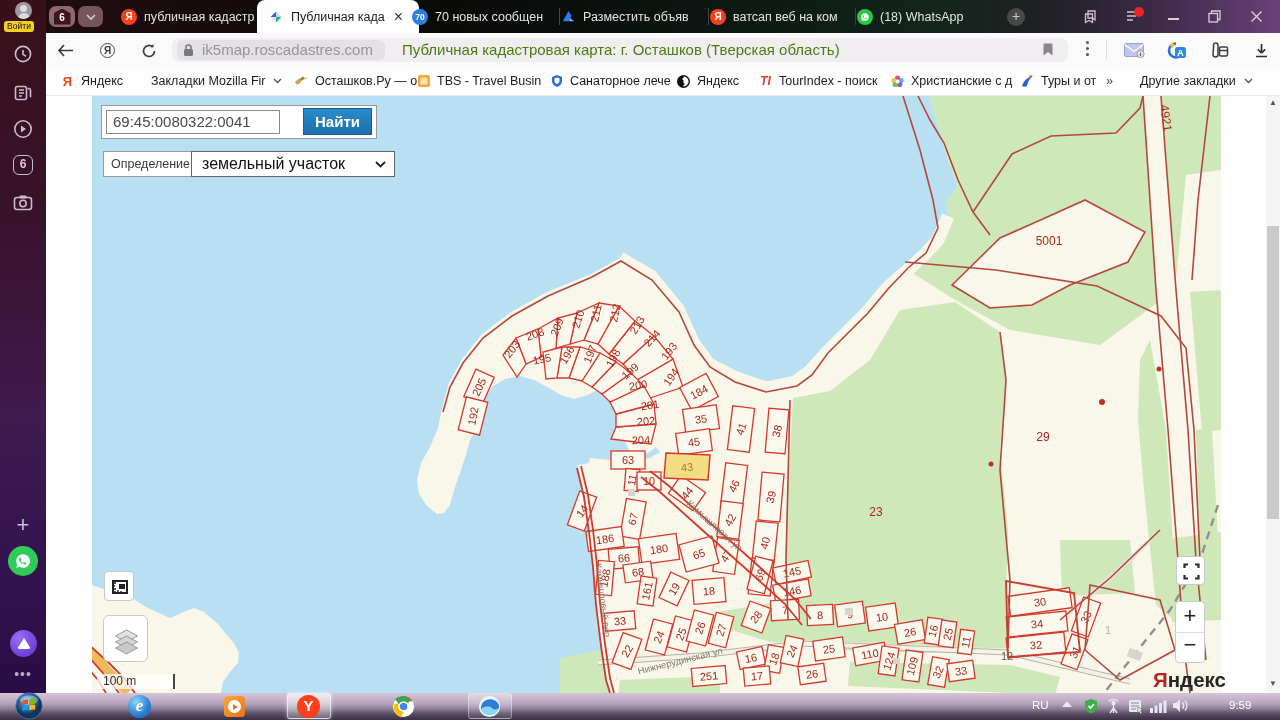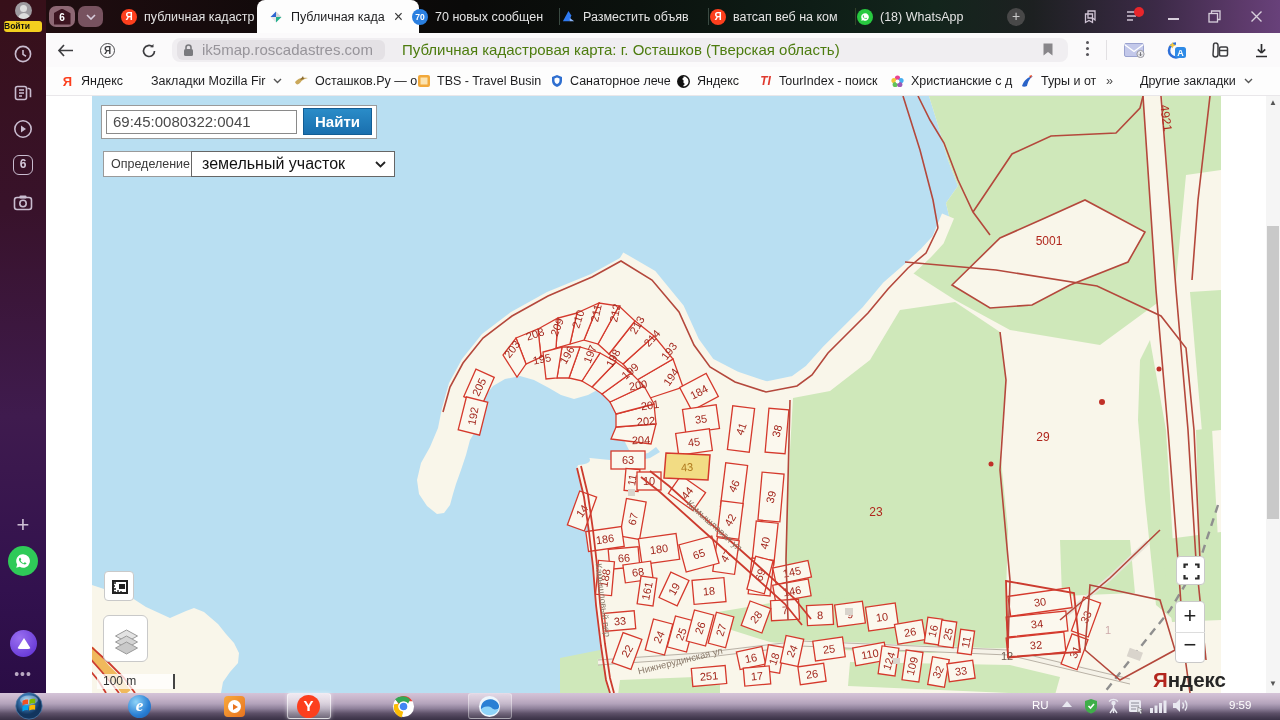--- a/index.html
+++ b/index.html
@@ -23,21 +23,21 @@
 #taskbar{left:0;top:693px;width:1280px;height:27px;background:linear-gradient(180deg,#d5c4d8 0%,#c5b3c9 22%,#b2a2ba 40%,#8d7f99 58%,#5e5169 75%,#463c52 90%,#3a3146 100%)}
 .mapbtn{position:absolute;background:#fff;border:1px solid #c9c9c9;border-radius:4px}
 </style></head><body>
 <div id="root">
 
 <div id="sidebar" class="abs">
  <div class="abs" style="left:15px;top:2px;width:17px;height:17px;border-radius:50%;background:#9e9ba0;overflow:hidden">
         <div style="width:7px;height:7px;border-radius:50%;background:#ddd;margin:3px auto 0"></div>
         <div style="width:12px;height:7px;border-radius:6px 6px 0 0;background:#ddd;margin:1px auto 0"></div>
       </div>
- <div class="abs" style="left:4px;top:21px;width:38px;height:11px;border-radius:3px;background:#f3cf1f;color:#111;font-size:8.5px;font-weight:bold;text-align:left;line-height:11px">Войти</div>
+ <div class="abs" style="left:4px;top:21px;width:30px;height:11px;border-radius:3px;background:#f3cf1f;color:#111;font-size:8.5px;font-weight:normal;text-align:center;line-height:11px">Войти</div>
  <svg class="abs" style="left:14px;top:45px" width="18" height="18" viewBox="0 0 18 18">
         <circle cx="9" cy="9" r="7.6" fill="none" stroke="#c9bccf" stroke-width="1.6"></circle>
         <path d="M9 5v4.4l3 1.8" fill="none" stroke="#c9bccf" stroke-width="1.6"></path>
       </svg>
  <svg class="abs" style="left:14px;top:83px" width="18" height="18" viewBox="0 0 18 18">
         <rect x="1.5" y="3.5" width="11" height="13" rx="2" fill="none" stroke="#c9bccf" stroke-width="1.6"></rect>
         <path d="M5 7h5M5 10h5M5 13h3" stroke="#c9bccf" stroke-width="1.4"></path>
         <path d="M13.5 5.5h1.2a1.8 1.8 0 0 1 1.8 1.8v7" fill="none" stroke="#c9bccf" stroke-width="1.6"></path>
       </svg>
  <svg class="abs" style="left:13px;top:119px" width="20" height="20" viewBox="0 0 20 20">
@@ -461,21 +461,21 @@
 <text x="680" y="664" font-size="9.5" fill="#8a7a6a" text-anchor="middle" transform="rotate(-14 680 660)">Нижнерудинская ул</text>
 <text x="604" y="604" font-size="9" fill="#8a7a6a" text-anchor="middle" transform="rotate(83 604 600)">Камышловый пер</text>
 
 <rect x="1128" y="650" width="14" height="9" fill="#d9d4cc" transform="rotate(20 1135 654)"></rect>
 <rect x="845" y="608" width="8" height="7" fill="#d9d4cc"></rect>
 <rect x="893" y="658" width="7" height="6" fill="#d9d4cc"></rect>
 <rect x="628" y="489" width="7" height="7" fill="#d9d4cc"></rect>
 </svg>
 
 <div class="abs" style="left:55px;top:9px;width:276px;height:34px;background:#fff;border:1px solid #9a9a9a"></div>
-<div class="abs" style="left:60px;top:14px;width:191px;height:24px;background:#fff;border:1px solid #8a8a8a;font-size:15px;color:#4a4a4a;line-height:22px;padding-left:6px">69:45:0080322:0041</div>
+<div class="abs" style="left:60px;top:14px;width:174px;height:24px;background:#fff;border:1px solid #8a8a8a;font-size:15px;color:#4a4a4a;line-height:22px;padding-left:6px">69:45:0080322:0041</div>
 <div class="abs" style="left:257px;top:12px;width:69px;height:27px;background:linear-gradient(180deg,#2a8cc8,#1a6fae);border:1px solid #135d94;color:#fff;font-weight:bold;font-size:15px;text-align:center;line-height:25px">Найти</div>
 <div class="abs" style="left:57px;top:55px;width:137px;height:26px;background:#fff;border:1px solid #9a9a9a;font-size:12.5px;color:#3a3a3a;line-height:24px;padding-left:7px">Определение:</div>
 <div class="abs" style="left:145px;top:55px;width:204px;height:26px;background:#fff;border:1.5px solid #666;font-size:16px;color:#111;line-height:23px;padding-left:10px">земельный участок<svg width="11" height="7" viewBox="0 0 11 7" style="position:absolute;right:8px;top:9px">
           <path d="M1 1l4.5 4.5L10 1" stroke="#222" stroke-width="1.8" fill="none"></path>
         </svg></div>
 
 <div class="mapbtn" style="left:1130px;top:460px;width:29px;height:29px"><svg width="29" height="29" viewBox="0 0 29 29">
           <path d="M11 7.5h-3.5v3.5M18 7.5h3.5v3.5M11 21.5h-3.5v-3.5M18 21.5h3.5v-3.5" stroke="#2b2b2b" stroke-width="2.2" fill="none"></path>
         </svg></div>
 <div class="mapbtn" style="left:1129px;top:505px;width:30px;height:62px"></div>

